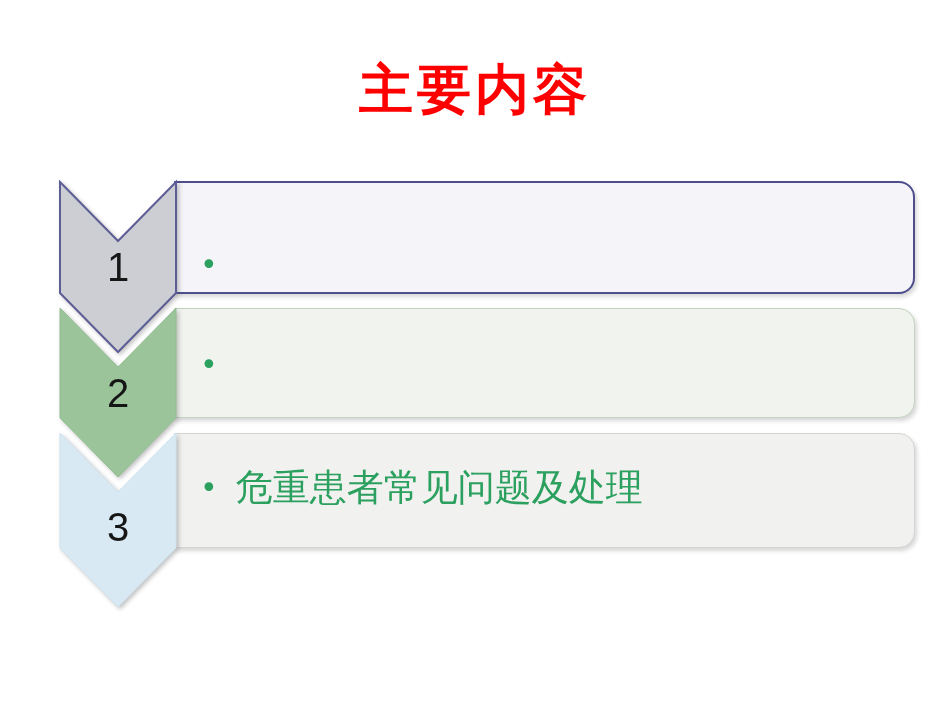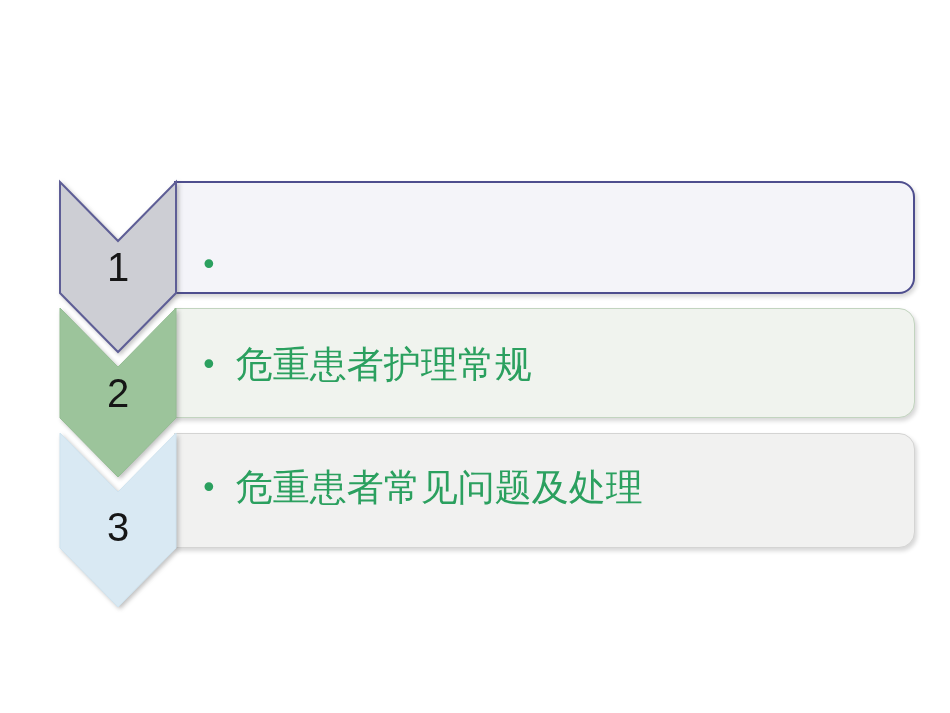--- a/index.html
+++ b/index.html
@@ -85,20 +85,21 @@
     font-family: "DejaVu Sans", sans-serif;
     font-size: 30px;
     margin-right: 18px;
   }
 </style>
 </head>
 <body>
 
 <div class="slide">
 
+  <h1 class="title" style="color: rgb(255, 0, 0);">主要内容</h1>
 
   <div class="bars-layer">
     <div class="bar bar-1" style="background-color: rgb(244, 244, 249); border-color: rgb(78, 78, 142);"></div>
     <div class="bar bar-2" style="background-color: rgb(240, 243, 238); border-color: rgb(194, 212, 191);"></div>
     <div class="bar bar-3" style="background-color: rgb(241, 241, 240); border-color: rgb(212, 212, 211);"></div>
   </div>
 
   <svg class="arrows-svg" viewBox="0 0 950 713">
     <polygon class="arrow-shape arrow-3" points="60,433 118,492 176,433 176,548 118,607 60,548" fill="#d9e9f3" stroke="#cfe3ef"></polygon>
     <polygon class="arrow-shape arrow-2" points="60,308 118,367 176,308 176,418 118,477 60,418" fill="#9cc49b" stroke="#94bd93"></polygon>
@@ -110,21 +111,20 @@
     <div class="num num-2" style="color: rgb(22, 22, 22);">2</div>
     <div class="num num-3" style="color: rgb(22, 22, 22);">3</div>
   </div>
 
   <div class="text-layer">
     <div class="row row-1" style="color: rgb(43, 160, 95);">
       <span class="bullet">•</span>
     </div>
     <div class="row row-2" style="color: rgb(43, 160, 95);">
       <span class="bullet">•</span>
-      <span>危重患者护理常规</span>
     </div>
     <div class="row row-3" style="color: rgb(43, 160, 95);">
       <span class="bullet">•</span>
       <span>危重患者常见问题及处理</span>
     </div>
   </div>
 
 </div>
 
 </body></html>

